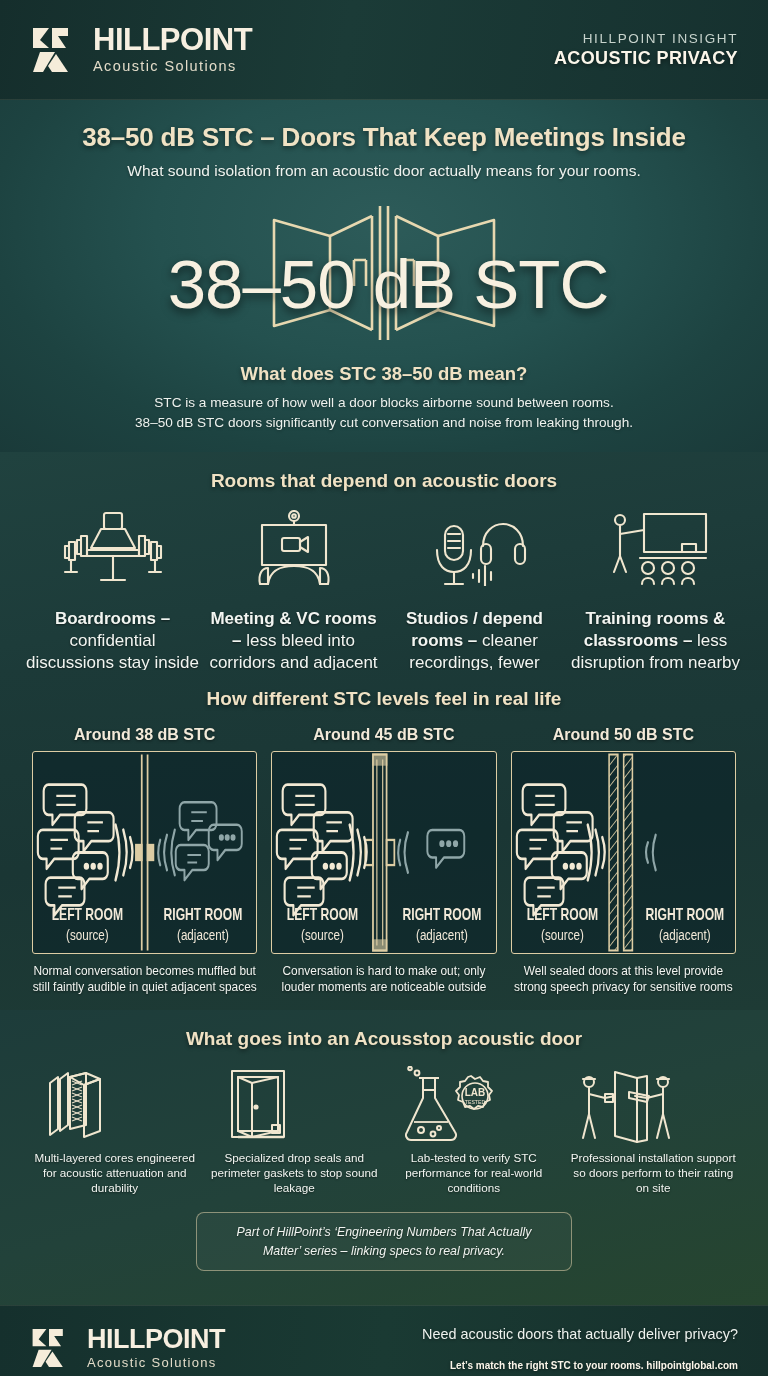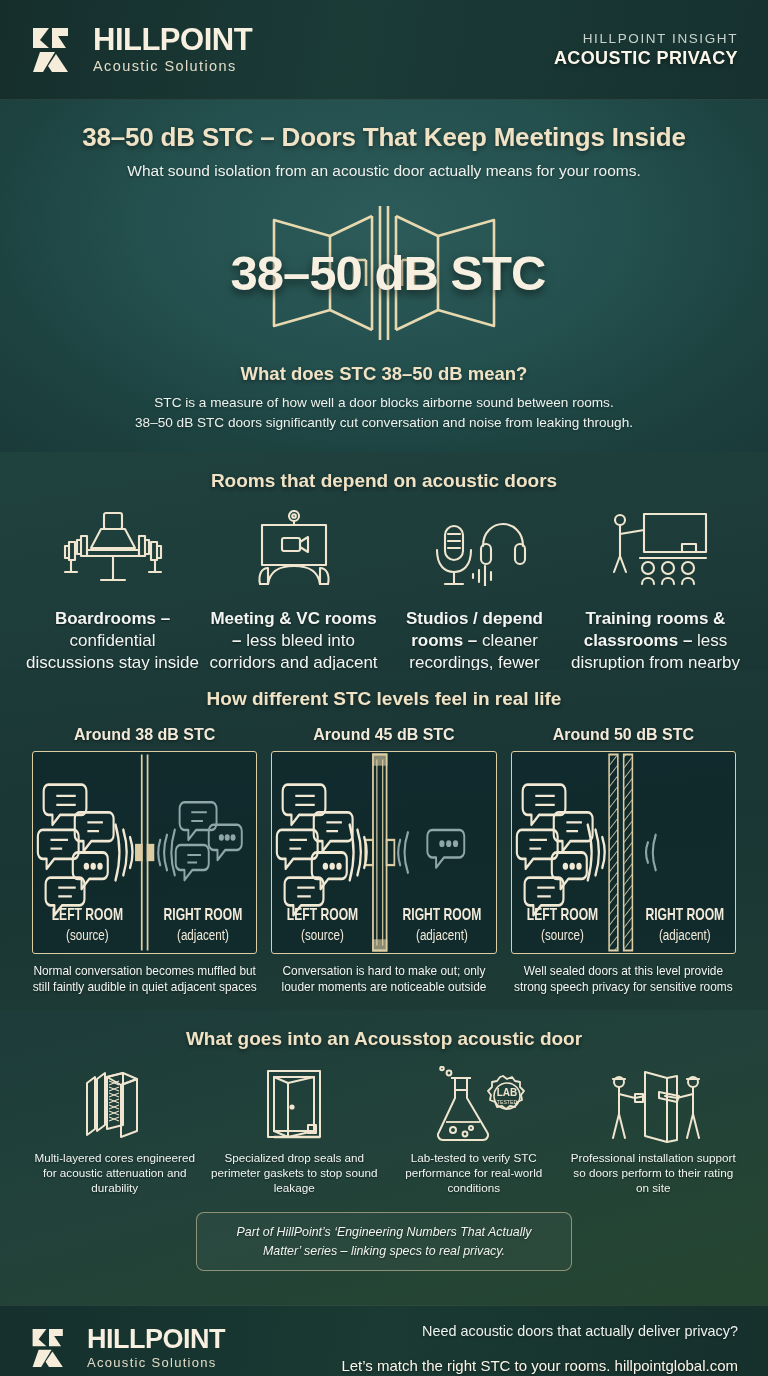--- a/index.html
+++ b/index.html
@@ -57,21 +57,21 @@
   .hero .sub {
     font-size:15.5px; color:#eef2ee; margin-top:9px; font-weight:400;
     text-shadow:0 1px 3px rgba(0,0,0,0.4);
   }
   .hero-figure {
     position:relative; margin-top:18px; height:155px;
   }
   .hero-figure svg { position:absolute; left:50%; top:0; transform:translateX(-50%); }
   .big-stat {
     position:absolute; left:8px; right:0; top:47px;
-    font-size:49px; font-weight:700; color:#f7f0e0; letter-spacing:-1px;
+    font-size:69px; font-weight:400; color:#f7f0e0; letter-spacing:-1px;
     text-shadow:0 4px 10px rgba(0,0,0,0.55);
   }
   .hero-q {
     margin-top:10px; font-size:18.5px; font-weight:700; color:#f0e2c4;
     text-shadow:0 2px 4px rgba(0,0,0,0.4);
   }
   .hero-body {
     margin-top:8px; font-size:13.6px; line-height:1.45; color:#eef2ee;
     text-shadow:0 1px 3px rgba(0,0,0,0.35);
   }
@@ -109,21 +109,21 @@
   }
   .level-diagram svg { display:block; width:100%; height:100%; }
   .level-cap {
     font-size:11.9px; line-height:1.35; color:#f2f5f1; margin-top:9px;
     text-shadow:0 1px 2px rgba(0,0,0,0.5);
   }
 
   
   .build-grid { display:grid; grid-template-columns:repeat(4,1fr); gap:6px; padding:0 14px; }
   .build-cell { text-align:center; }
-  .build-icon { height:78px; display:flex; align-items:center; justify-content:center; }
+  .build-icon { height:78px; display:flex; align-items:center; }
   .build-cap {
     font-size:11.7px; line-height:1.3; color:#f2f5f1; margin-top:6px;
     text-shadow:0 1px 2px rgba(0,0,0,0.5);
   }
   .note-box {
     margin:16px auto 0; width:376px; border:1.4px solid rgba(224,208,170,0.55);
     border-radius:8px; padding:9px 28px; text-align:center;
     background:rgba(255,255,255,0.035);
   }
   .note-box span {
@@ -138,21 +138,21 @@
     display:flex; align-items:center; justify-content:space-between;
     padding:0 30px;
     border-top:1px solid rgba(231,214,176,0.10);
   }
   .footer .logo-text .logo-name { font-size:27px; }
   .footer .logo-text .logo-sub { font-size:13px; letter-spacing:1.3px; }
   .footer .logo-mark { width:38px; height:42px; }
   .footer-right { text-align:right; }
   .footer-line1 { font-size:14.4px; color:#eef2ee; text-shadow:0 1px 3px rgba(0,0,0,0.4); }
   .footer-line2 {
-    font-size:15px; font-weight:400; color:#fbf6ea; margin-top:18px;
+    font-size:10px; font-weight:700; color:#fbf6ea; margin-top:18px;
     text-shadow:0 1px 3px rgba(0,0,0,0.45);
   }
 </style>
 </head>
 <body>
 
 <div class="page">
 
   <div class="header">
     <div class="logo-lockup">

